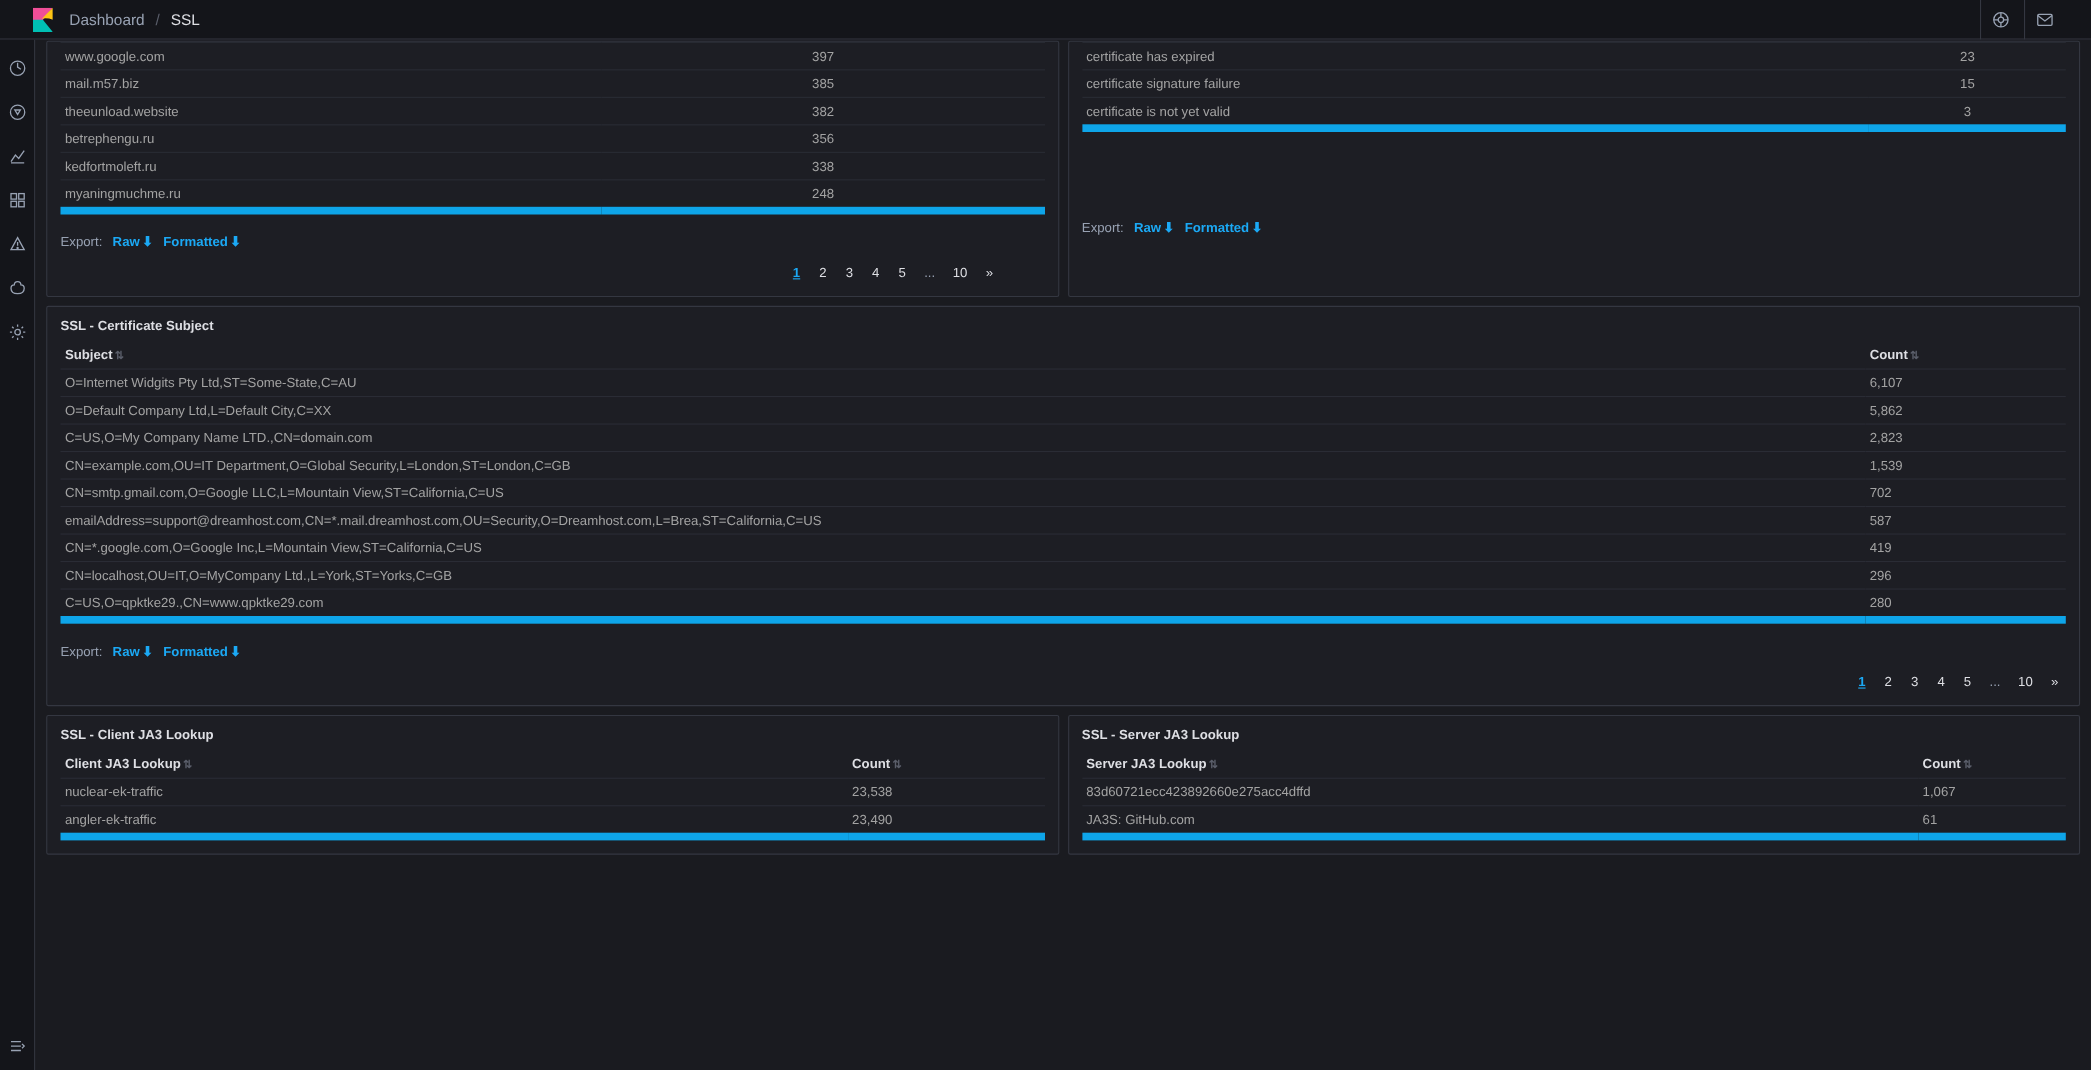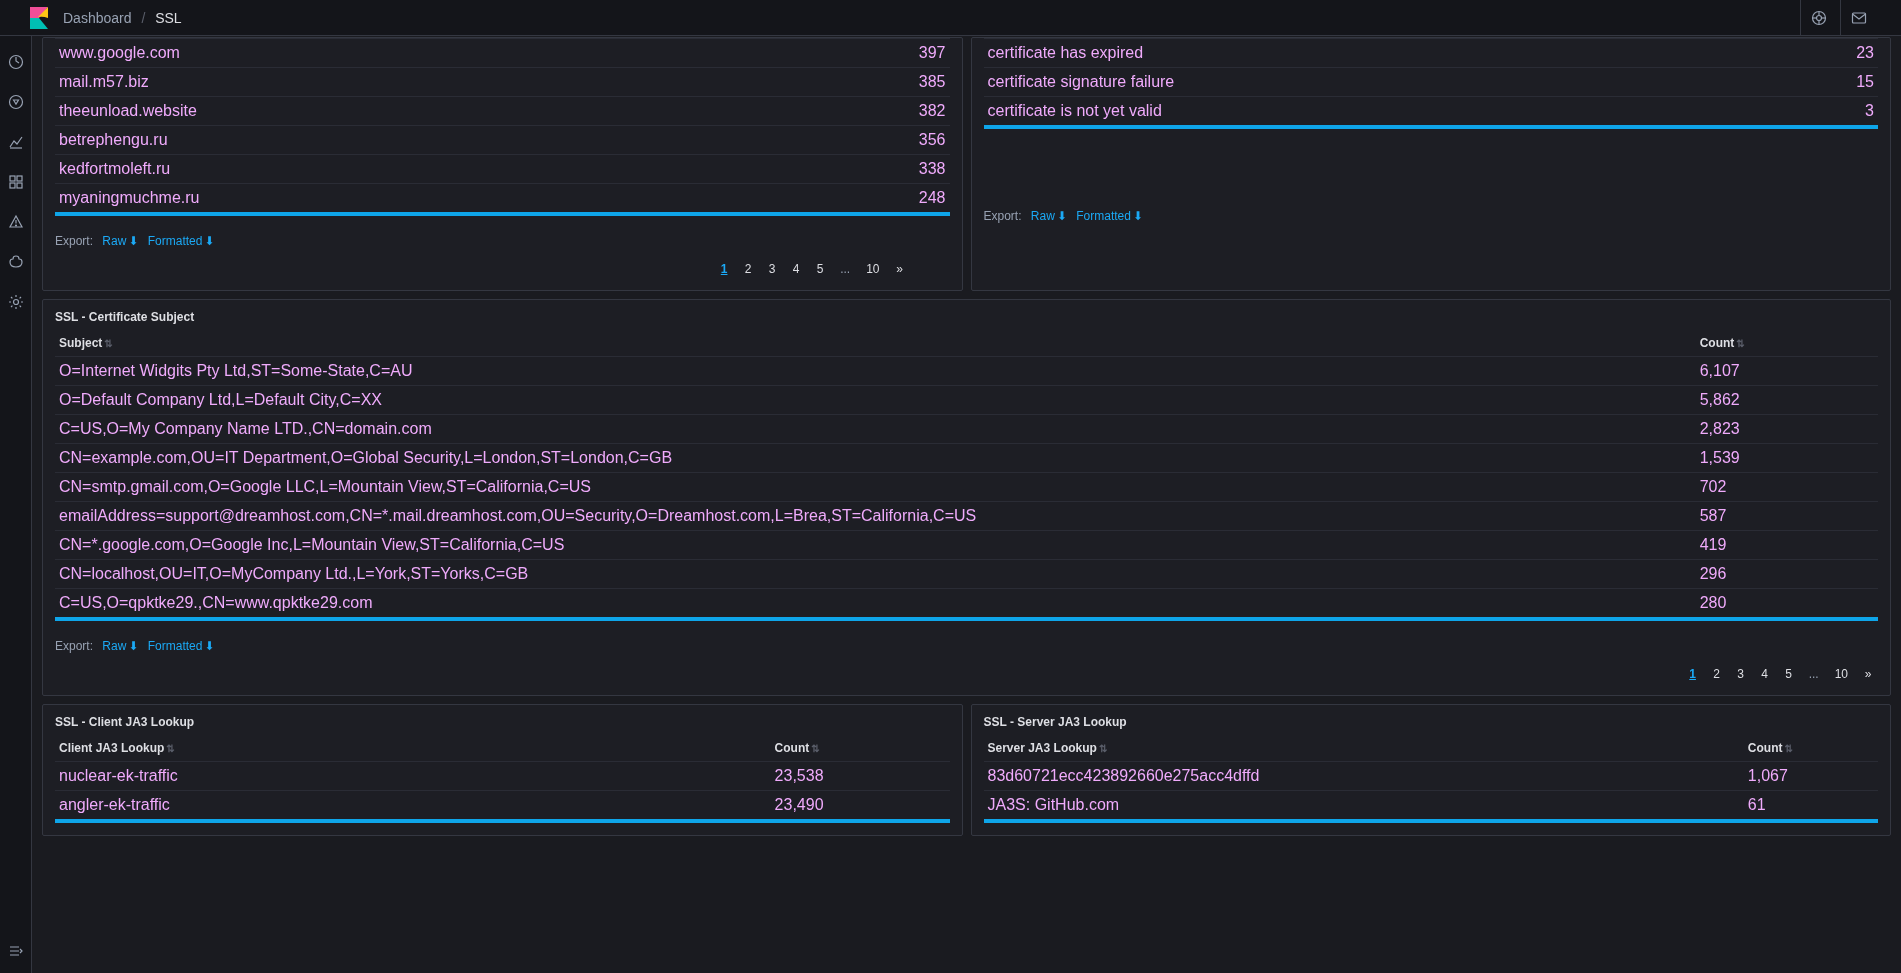--- a/index.html
+++ b/index.html
@@ -19,25 +19,25 @@
 .sidebar-item { width:32px; height:24px; display:flex; align-items:center; justify-content:center; color:#98a2b3; cursor:pointer; }
 .sidebar-bottom { position:absolute; bottom:10px; }
 .main { flex:1; overflow:auto; padding:1px 10px 10px 10px; background:#1a1b20; }
 .row { display:flex; gap:8px; }
 .panel { background:#1d1e24; border:1px solid #343741; border-radius:2px; margin-top:8px; flex:1; }
 .panel-header { font-size:12px; font-weight:600; color:#dedfe4; padding:10px 12px 6px 12px; }
 .panel-body { padding:0 12px 12px 12px; }
 table { width:100%; border-collapse:collapse; }
 thead th { text-align:left; font-weight:700; font-size:12px; padding:6px 4px; color:#dedfe4;margin-top:34px; }
 thead th .sort { color:#5a5e6a; font-size:10px; margin-left:2px; display:inline-block; }
-tbody td { font-size:16px; padding:5px 4px; border-top:1px solid #2a2c35; color:#f0abfc; }
-tbody tr:last-child td { border-bottom:4px solid #0ea5e9; }
-.count-col { text-align:right; }
+tbody td { font-size:12px; padding:5px 4px; border-top:1px solid #2a2c35; color:#a3a3a3; }
+tbody tr:last-child td { border-bottom:7px solid #0ea5e9; }
+.count-col { text-align:center; }
 .export-row { margin-top:18px; font-size:12px; color:#98a2b3; }
-.export-link { color:#1ba9f5; text-decoration:none; margin-left:6px; }
+.export-link { color:#1ba9f5; text-decoration:none; margin-left:6px;font-weight:bold; }
 .export-icon { display:inline-block; margin-left:2px; }
 .pagination { display:flex; justify-content:flex-end; gap:4px; margin-top:12px; }
 .page-btn { min-width:20px; padding:2px 6px; text-align:center; color:#dedfe4; cursor:pointer; font-size:12px; }
 .page-btn.active { color:#1ba9f5; text-decoration:underline; font-weight:600; }
 .page-btn.ellipsis { cursor:default; color:#98a2b3; }
 .toprow { display:flex; gap:8px; }
 .toprow .panel { margin-top:0; }
 svg { display:block; }
 .table-container { position:relative; }
 </style>

